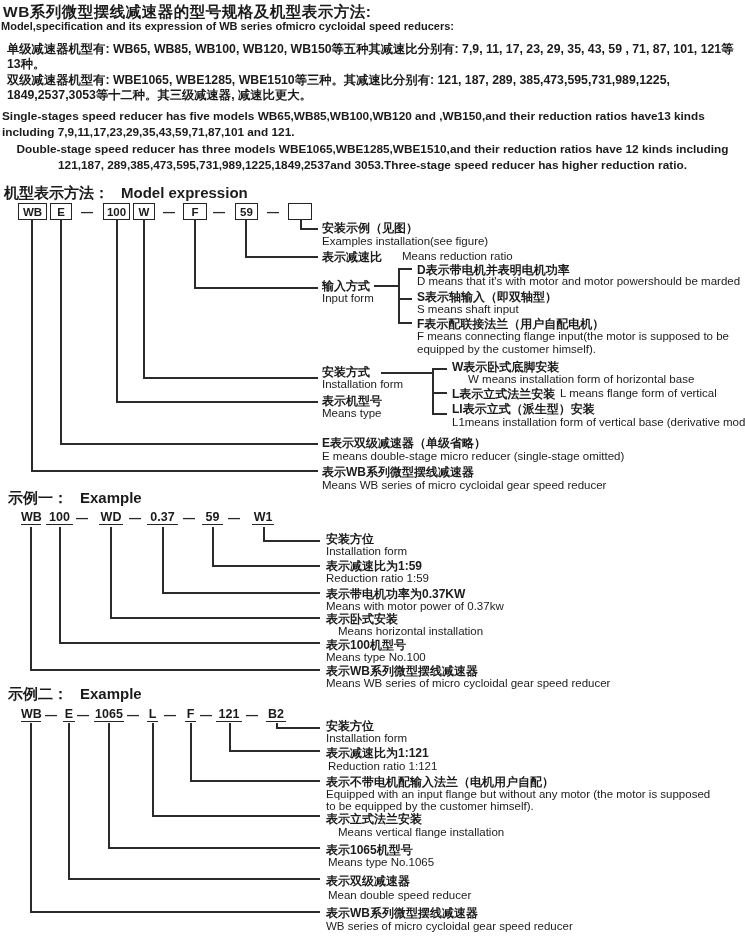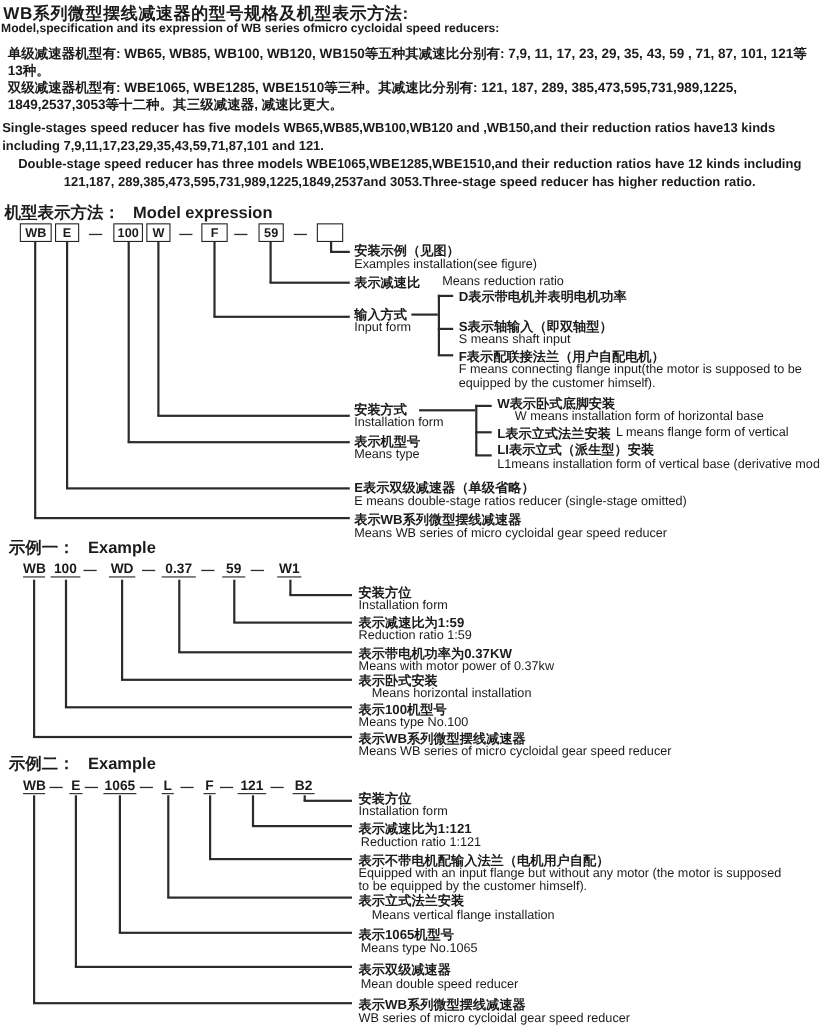--- a/index.html
+++ b/index.html
@@ -84,20 +84,21 @@
   <div class="en" style="left:402px; top:250px;">Means reduction ratio</div>
 
   <div class="zh" style="left:322px; top:278px;">输入方式</div>
   <div class="en" style="left:322px; top:292px;">Input form</div>
   <div class="hl" style="left:374px; top:285px; width:24px;"></div>
   <div class="vl" style="left:398px; top:268px; height:55px;"></div>
   <div class="hl" style="left:398px; top:268px; width:14px;"></div>
   <div class="hl" style="left:398px; top:298px; width:14px;"></div>
   <div class="hl" style="left:398px; top:322px; width:14px;"></div>
   <div class="zh" style="left:417px; top:262px;">D表示带电机并表明电机功率</div>
+  <div class="en" style="left:417px; top:275px;">D means that it's with motor and motor powershould be marded</div>
   <div class="zh" style="left:417px; top:289px;">S表示轴输入（即双轴型）</div>
   <div class="en" style="left:417px; top:303px;">S means shaft input</div>
   <div class="zh" style="left:417px; top:316px;">F表示配联接法兰（用户自配电机）</div>
   <div class="en" style="left:417px; top:330px;">F means connecting flange input(the motor is supposed to be</div>
   <div class="en" style="left:417px; top:343px;">equipped by the customer himself).</div>
 
   <div class="zh" style="left:322px; top:364px;">安装方式</div>
   <div class="en" style="left:322px; top:378px;">Installation form</div>
   <div class="hl" style="left:381px; top:372px; width:51px;"></div>
   <div class="vl" style="left:432px; top:368px; height:46px;"></div>
@@ -107,21 +108,21 @@
   <div class="zh" style="left:452px; top:359px;">W表示卧式底脚安装</div>
   <div class="en" style="left:468px; top:373px;">W means installation form of horizontal base</div>
   <div class="zh" style="left:452px; top:386px;text-align:right;">L表示立式法兰安装</div>
   <div class="en" style="left:560px; top:387px;">L means flange form of vertical</div>
   <div class="zh" style="left:452px; top:401px;">LI表示立式（派生型）安装</div>
   <div class="en" style="left:452px; top:416px;">L1means installation form of vertical base (derivative model)</div>
 
   <div class="zh" style="left:322px; top:393px;">表示机型号</div>
   <div class="en" style="left:322px; top:407px;">Means type</div>
   <div class="zh" style="left:322px; top:435px;">E表示双级减速器（单级省略）</div>
-  <div class="en" style="left:322px; top:450px;">E means double-stage ratios reducer (single-stage omitted)</div>
+  <div class="en" style="left:322px; top:450px;">E means double-stage micro reducer (single-stage omitted)</div>
   <div class="zh" style="left:322px; top:464px;">表示WB系列微型摆线减速器</div>
   <div class="en" style="left:322px; top:479px;">Means WB series of micro cycloidal gear speed reducer</div>
 
   <div class="abs h1" style="left:8px; top:489px;">
     <span class="zh-h">示例一：</span>
     <span class="en-h">Example</span>
   </div>
 
   <div class="tok" style="left:21px;  top:510px; width:20px;">WB</div>
   <div class="tok" style="left:46px;  top:510px; width:27px;">100</div>

